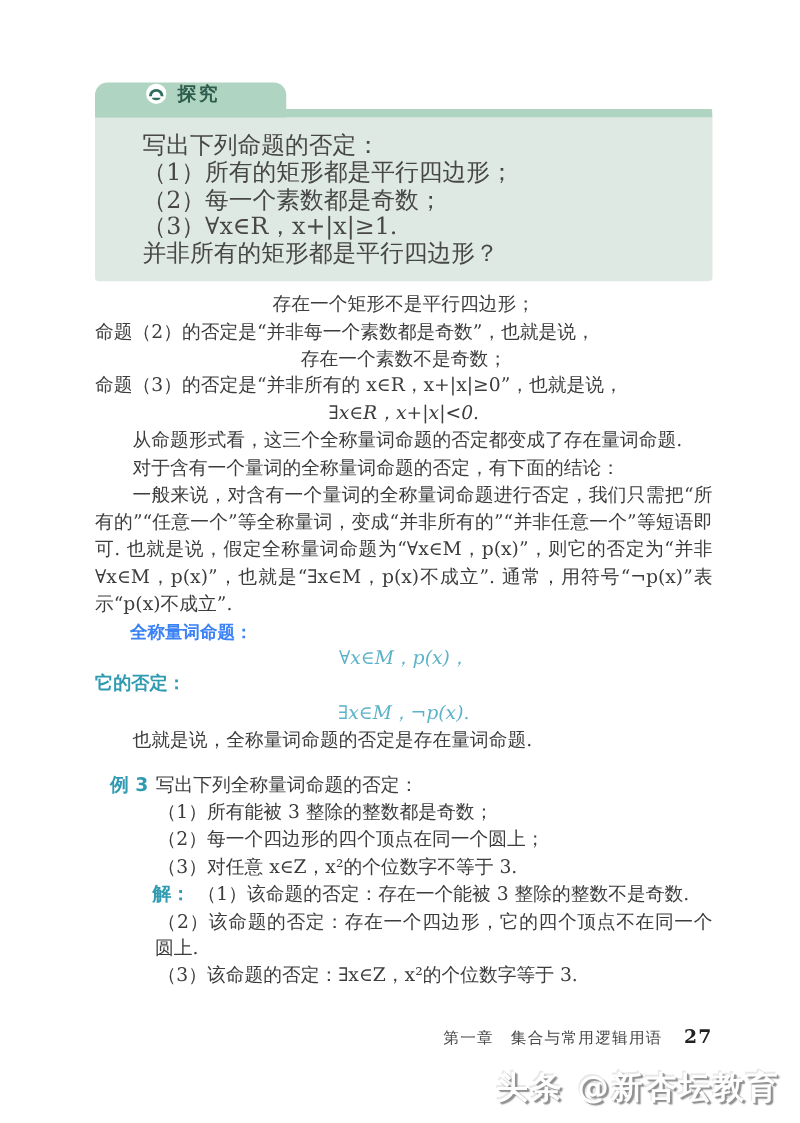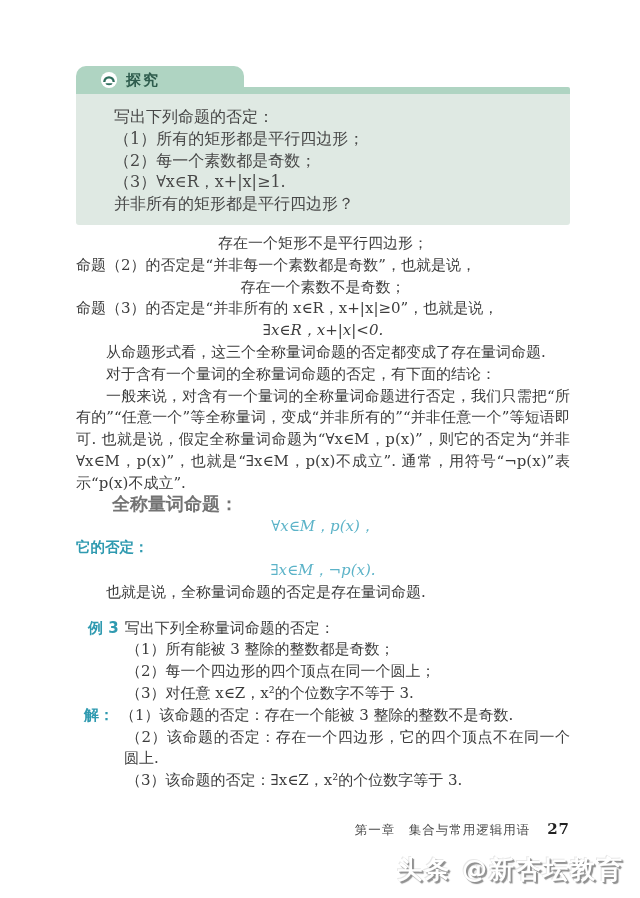--- a/index.html
+++ b/index.html
@@ -5,57 +5,57 @@
   html,body{margin:0;padding:0;}
   body{
     width:640px;height:898px;background:#ffffff;position:relative;overflow:hidden;
     font-family:"DejaVu Serif", serif;
   }
   .page{position:absolute;inset:0;background:#ffffff;}
 
   
   .explore{position:absolute;left:76px;top:66px;width:494px;}
   .explore-tab{
-    position:relative;z-index:2;width:168px;height:28px;box-sizing:border-box;
+    position:relative;z-index:2;width:153px;height:28px;box-sizing:border-box;
     background:#afd4c2;border-radius:10px 10px 0 0;
-    display:flex;align-items:center;padding-left:24px;
+    display:flex;padding-left:40px;
   }
   .explore-tab-label{
     font-family:"DejaVu Sans", sans-serif;font-weight:bold;font-size:15px;
     color:#2e5c4d;margin-left:8px;letter-spacing:2px;
   }
   .explore-body{
     background:#dfe9e3;border-top:7px solid #afd4c2;margin-top:-7px;
     border-radius:0 2px 3px 3px;
     padding:12px 20px 10px 38px;
-    font-size:16px;line-height:21px;color:#474747;
+    font-size:19px;line-height:21px;color:#474747;
   }
   .explore-line{white-space:nowrap;}
 
   
   .body-text{
     position:absolute;left:76px;top:233px;width:494px;
     font-size:15px;line-height:21.8px;color:#3c3c3c;text-align:justify;
   }
   .bl{min-height:21.8px;}
   .p{text-indent:2em;}
   .pn{text-indent:0;}
   .c{text-align:center;text-indent:0;}
   .cm{text-align:center;text-indent:0;font-style:italic;}
   .ctm{text-align:center;text-indent:0;font-style:italic;color:#5cb3c8;}
-  .lt{color:#737373;font-family:Liberation Mono, monospace;font-weight:bold;
-      font-size:18px;text-indent:2em;}
+  .lt{color:#3b82f6;font-family:Liberation Sans, sans-serif;font-weight:bold;
+      font-size:14px;text-indent:2em;}
   .lt0{color:#2f9ab0;font-family:Liberation Mono, monospace;font-weight:bold;
       font-size:14.5px;text-indent:0;}
 
   
   .example{margin-top:14px;padding-left:8px;}
   .ext{text-indent:4px;}
   .exi{text-indent:2px;margin-left:40px;}
-  .exs{text-indent:0;}
+  .exs{text-indent:0;margin-left:38px;}
   .prefix{
     color:#2f9ab0;font-family:"DejaVu Sans", sans-serif;font-weight:bold;
     font-style:normal;margin-right:6px;
   }
 
   
   .footer{
     position:absolute;top:820px;right:70px;font-size:12.5px;color:#474747;
     letter-spacing:1px;white-space:nowrap;
   }

